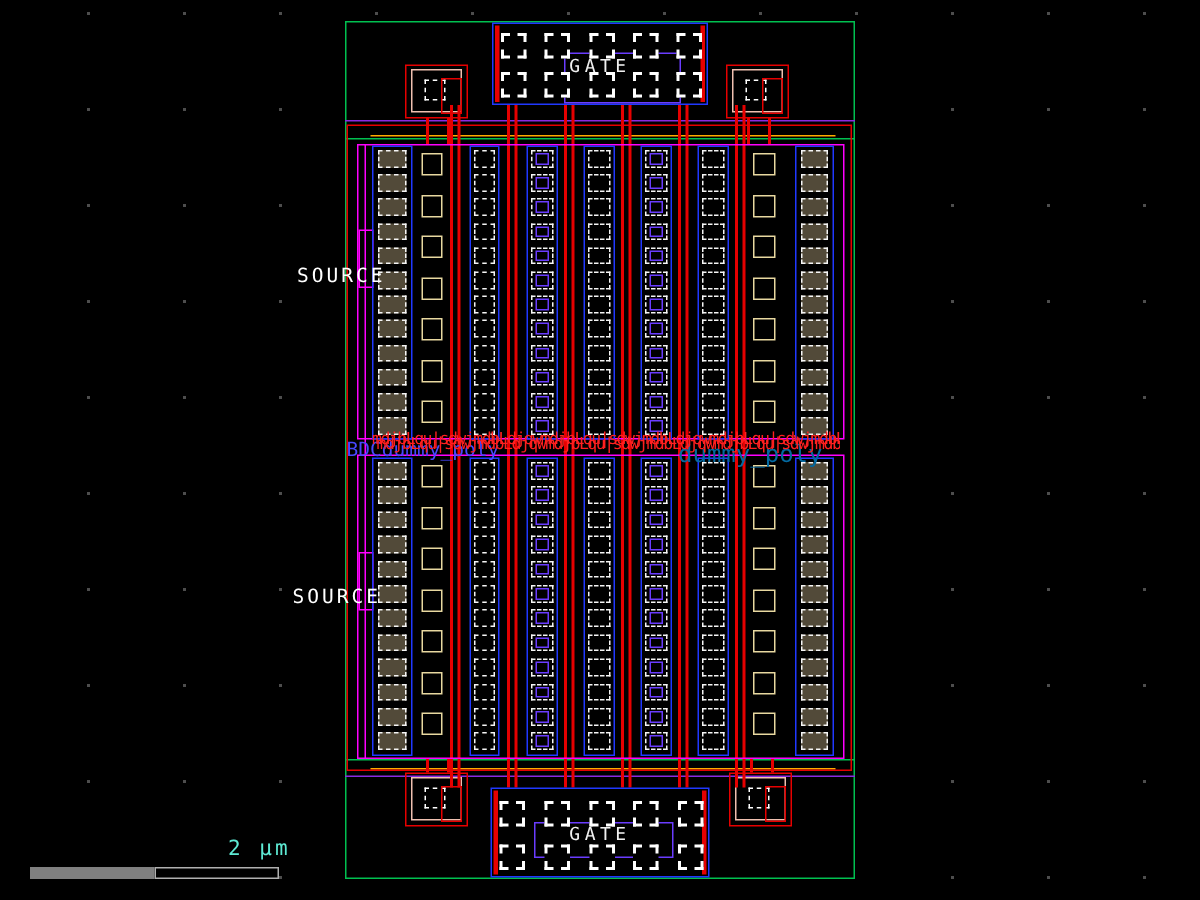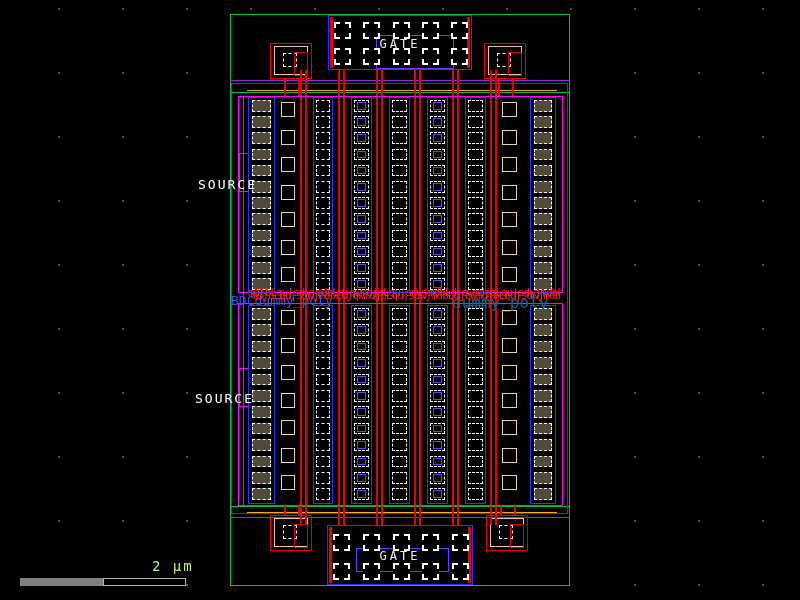--- a/index.html
+++ b/index.html
@@ -7,21 +7,21 @@
           font-family:"DejaVu Sans Mono",monospace;}
   .abs{position:absolute;box-sizing:border-box;}
   .lbl{position:absolute;z-index:6;white-space:nowrap;font-family:"DejaVu Sans Mono",monospace;}
   .drain{left:198px;top:177px;color:#fff;font-size:13px;letter-spacing:2px;}
   .source{left:195px;top:391px;color:#fff;font-size:13px;letter-spacing:2px;}
   .netl{left:231px;top:293px;color:#4848ff;font-size:13px;}
   .netr{left:452px;top:293px;color:#0369a1;font-size:16px;}
   .redo{color:#ff2020;font-size:11px;letter-spacing:-1px;overflow:hidden;z-index:7;}
   .r1{left:248px;top:286px;width:312px;}
   .r2{left:251px;top:289px;width:309px;}
-  .scaletext{left:152px;top:558px;color:#bef264;font-size:14px;letter-spacing:2px;}
+  .scaletext{left:152px;top:558px;color:#5eead4;font-size:14px;letter-spacing:2px;}
   .sb1{position:absolute;left:20px;top:578px;width:83px;height:8px;background:#808080;z-index:6;}
   .sb2{position:absolute;left:103px;top:578px;width:83px;height:8px;border:1px solid #b0b0b0;
        box-sizing:border-box;background:#000;z-index:6;}
   .hatchB{background:
     repeating-linear-gradient(45deg, rgba(45,75,255,.95) 0 1px, transparent 1px 6px);}
   .hatchPad{background:
     repeating-linear-gradient(45deg, rgba(40,70,255,.85) 0 1px, transparent 1px 7px),
     repeating-linear-gradient(-45deg, rgba(40,70,255,.85) 0 1px, transparent 1px 7px),
     repeating-linear-gradient(-45deg, rgba(205,60,25,.85) 0 1px, transparent 1px 11px);}
   .hatchC{background:

